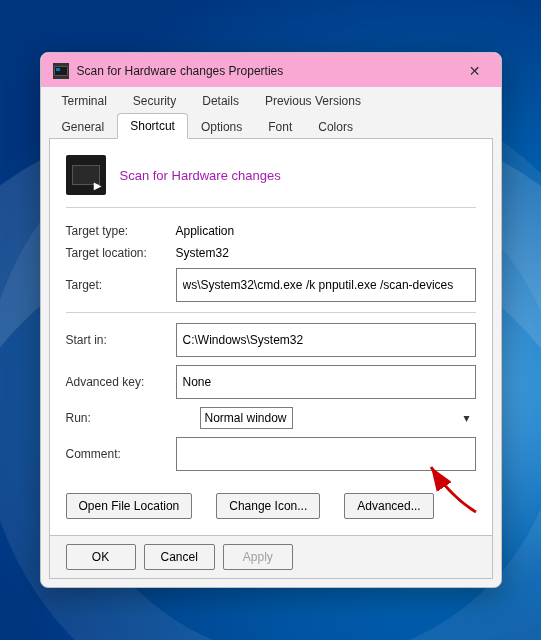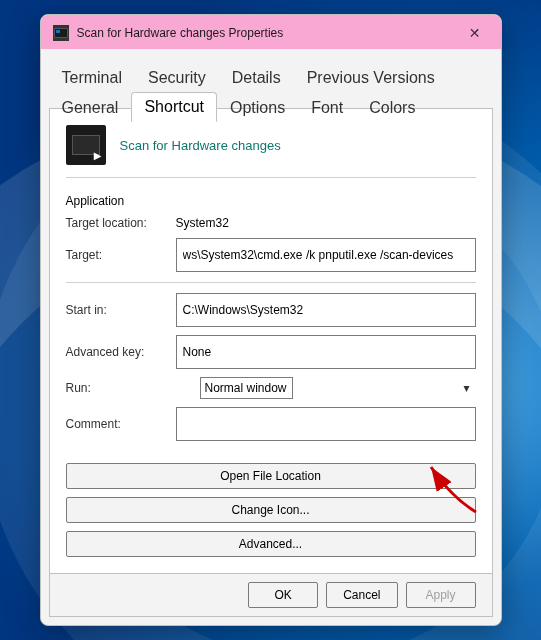--- a/index.html
+++ b/index.html
@@ -104,29 +104,29 @@
     }
 
     .tabs-row {
       display: flex;
       align-items: flex-end;
       gap: 0;
     }
 
     .tab {
       padding: 5px 12px;
-      font-size: 16px;
+      font-size: 12px;
       cursor: pointer;
       border: 1px solid transparent;
       border-bottom: none;
       color: #333;
       white-space: nowrap;
       background: transparent;
       position: relative;
-      top: 14px;
+      top: 1px;
     }
 
     .tab.active {
       background: #ffffff;
       border: 1px solid #c0c0c0;
       border-bottom: 1px solid #ffffff;
       border-radius: 4px 4px 0 0;
       color: #000;
       font-weight: 400;
       z-index: 2;
@@ -174,21 +174,21 @@
 
     .app-icon-inner {
       width: 28px;
       height: 20px;
       background: #2a2a2a;
       border: 1px solid #555;
     }
 
     .app-name {
       font-size: 13px;
-      color: #0f766e;
+      color: #a21caf;
     }
 
     
     .form-row {
       display: flex;
       align-items: center;
       margin-bottom: 8px;
     }
 
     .form-label {
@@ -249,43 +249,42 @@
 
     .divider {
       border: none;
       border-top: 1px solid #d0d0d0;
       margin: 10px 0;
     }
 
     
     .buttons-row {
       display: flex;
-      gap: 8px;
+      gap: 24px;
       margin-top: 22px;
-      flex-direction: column;
     }
 
     .btn {
       height: 26px;
       padding: 0 12px;
       border: 1px solid #7a7a7a;
       background: #f3f3f3;
       font-size: 12px;
       font-family: inherit;
       cursor: pointer;
       border-radius: 2px;
       color: #000;
     }
 
     
     .bottom-bar {
       background: #f3f3f3;
       padding: 8px 16px;
       display: flex;
-      justify-content: flex-end;
+      justify-content: flex-start;
       gap: 8px;
       border-top: 1px solid #d0d0d0;
       margin: 0 8px 8px 8px;
       border: 1px solid #c0c0c0;
       border-top: none;
     }
 
     .btn-bottom {
       min-width: 70px;
       height: 26px;
@@ -356,20 +355,21 @@
   <div class="content">
 
     <div class="app-header">
       <div class="app-icon">
         <div class="app-icon-inner"></div>
       </div>
       <span class="app-name">Scan for Hardware changes</span>
     </div>
 
     <div class="form-row">
+      <span class="form-label">Target type:</span>
       <span class="form-value">Application</span>
     </div>
 
     <div class="form-row">
       <span class="form-label">Target location:</span>
       <span class="form-value">System32</span>
     </div>
 
     <div class="form-row">
       <span class="form-label">Target:</span>

